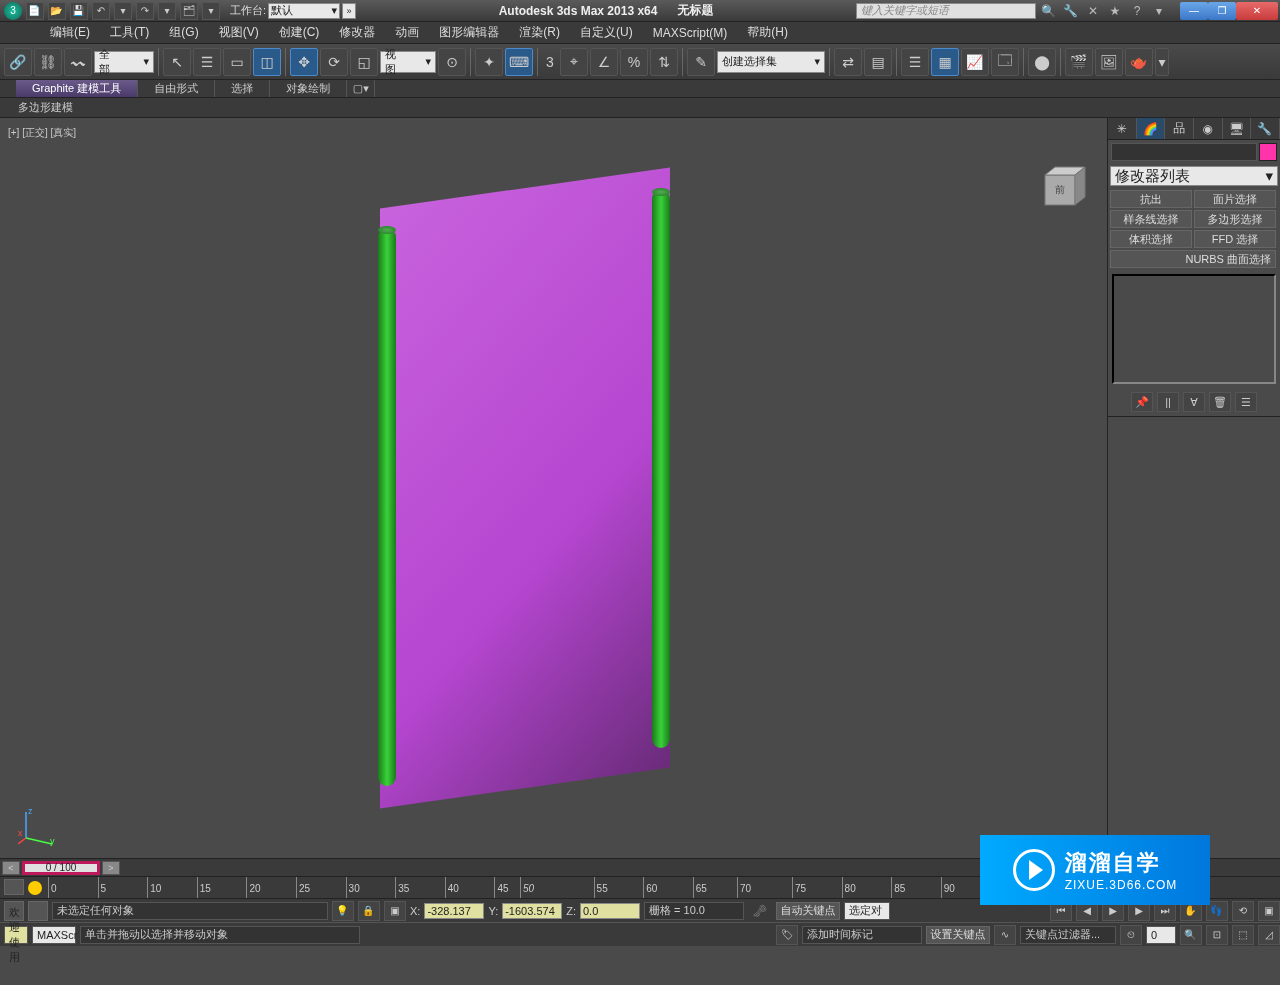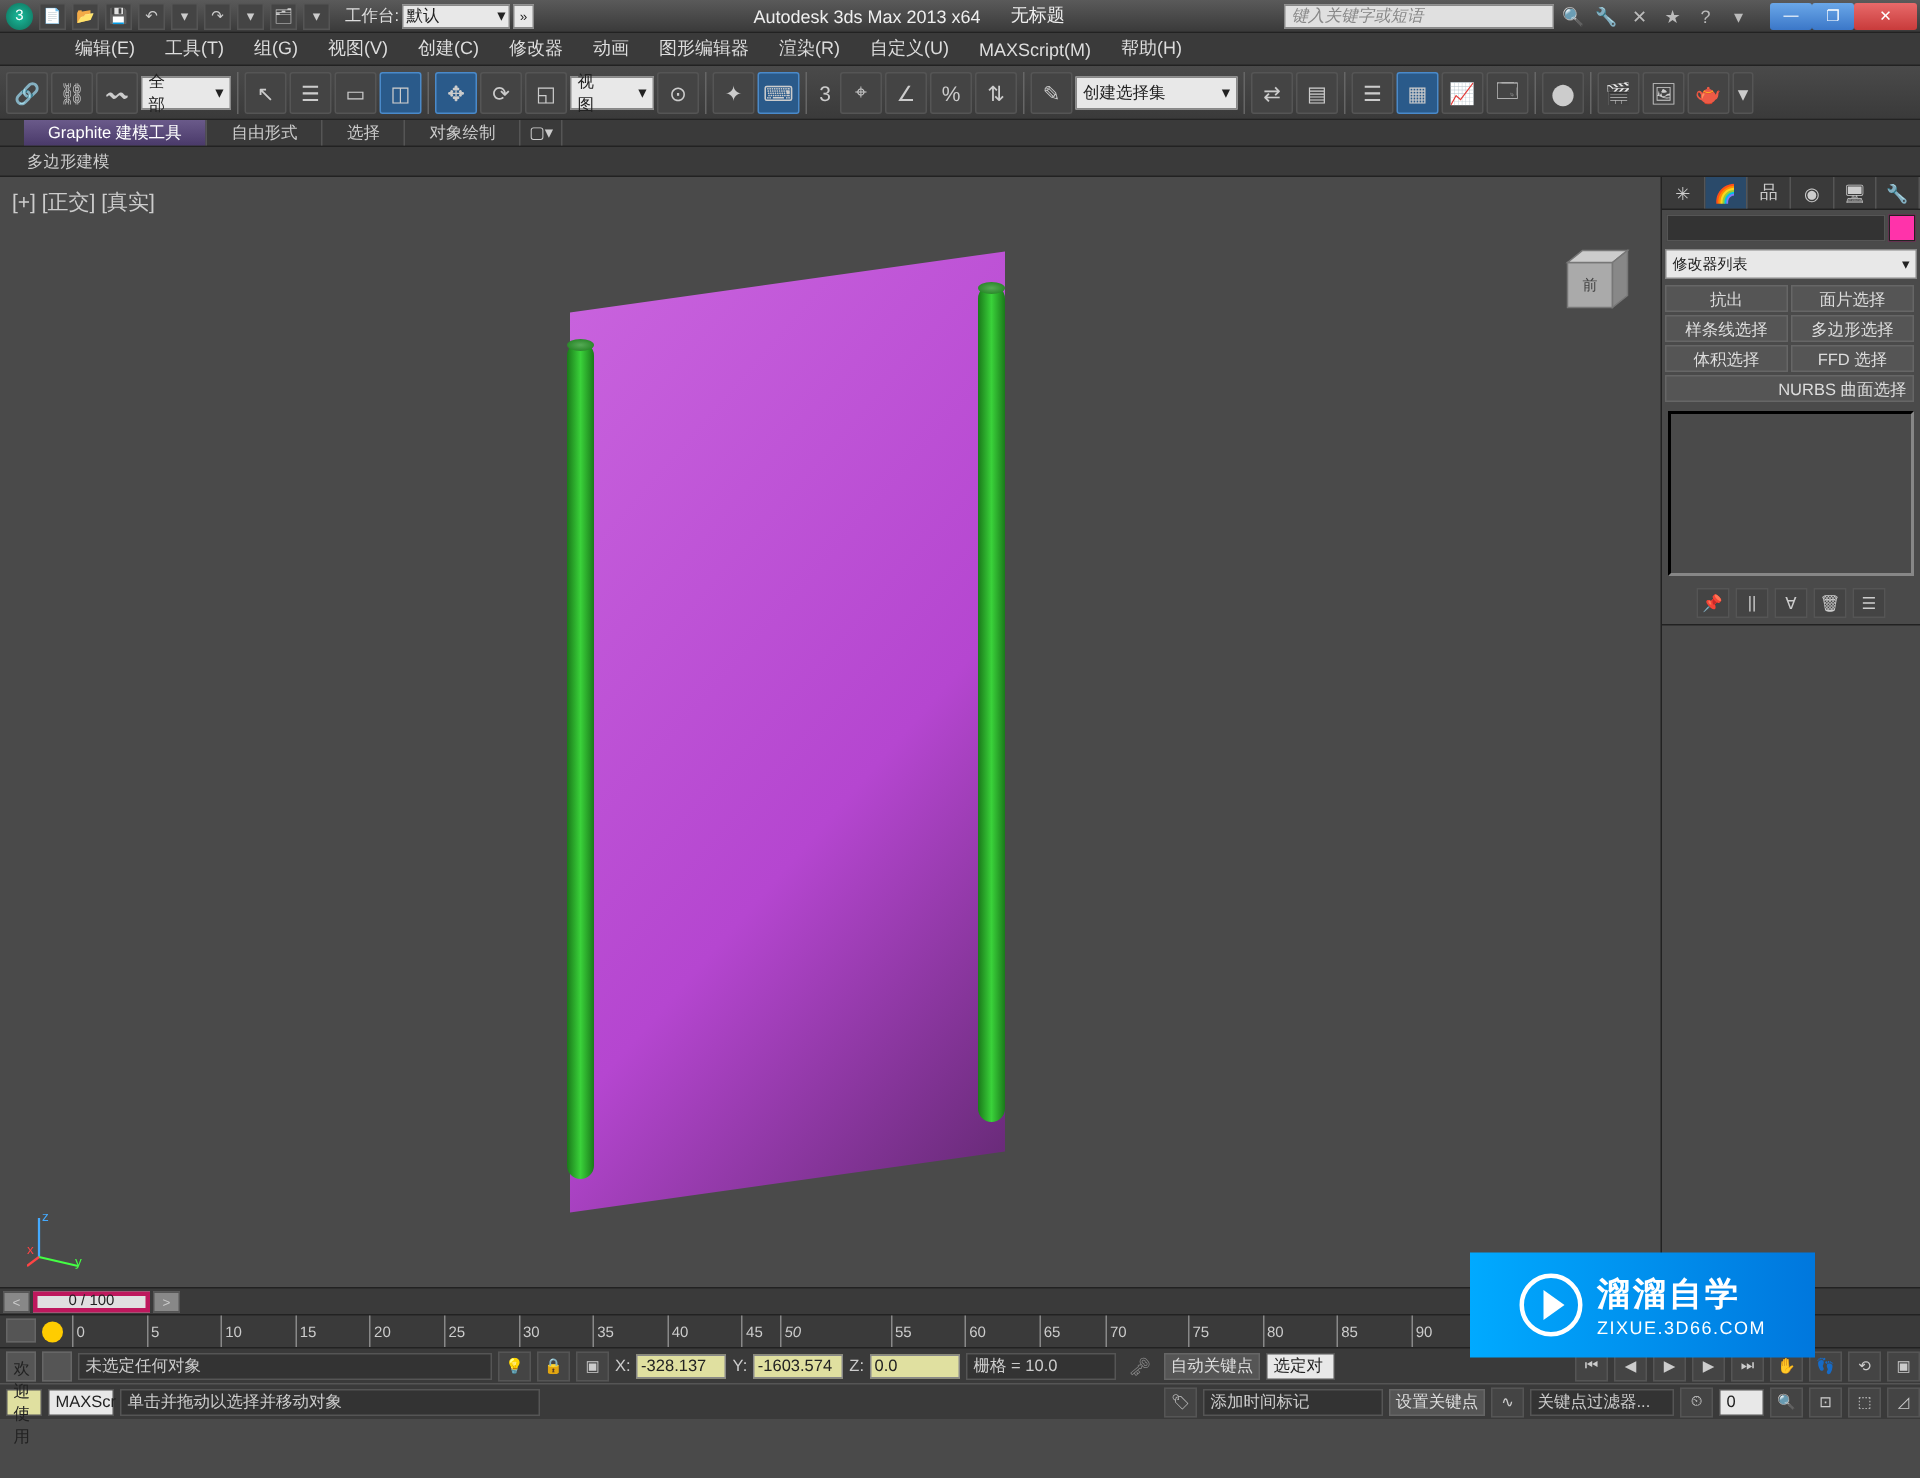--- a/index.html
+++ b/index.html
@@ -8,21 +8,21 @@
   
   .title-bar { height: 22px; background: linear-gradient(#5a5a5a,#3a3a3a); display: flex; align-items: center; border-bottom:1px solid #222;}
   .tb-left { display:flex; align-items:center; gap:4px; padding-left:4px;}
   .app-icon { width:18px; height:18px; background:radial-gradient(#1abc9c,#0f6e5a); border-radius:50%; display:flex; align-items:center; justify-content:center; font-size:10px; color:#fff;}
   .qat-btn { width:18px; height:18px; background:#444; border:1px solid #555; display:flex; align-items:center; justify-content:center; font-size:10px; color:#ccc;}
   .workspace { display:flex; align-items:center; margin-left:6px; gap:2px;}
   .workspace-label { color:#ddd; font-size:11px;}
   .ws-drop { width:72px; height:16px; background:#e8e8e8; border:1px solid #888; color:#222; font-size:11px; padding:0 2px; display:flex; align-items:center; justify-content:space-between;}
   .ws-ext { width:14px; height:16px; background:#e8e8e8; border:1px solid #888; display:flex; align-items:center; justify-content:center; color:#222; font-size:9px;}
   .title-center { flex:1; text-align:center; display:flex; gap:20px; justify-content:center; align-items:center;}
-  .title-txt { color:#eee; font-size:12px;}
+  .title-txt { color:#eee; font-size:12px;font-weight:bold;}
   .title-right { display:flex; align-items:center; gap:4px; padding-right:2px;}
   .search-box { width:180px; height:16px; background:#e0e0e0; border:1px solid #888; color:#888; font-size:11px; font-style:italic; padding:0 4px; display:flex; align-items:center;}
   .tool-ico { width:18px; height:18px; display:flex; align-items:center; justify-content:center; color:#bbb; font-size:12px;}
   .win-btns { display:flex; gap:0; margin-left:8px;}
   .win-btn { width:28px; height:18px; display:flex; align-items:center; justify-content:center; font-size:10px; color:#fff; border-radius:2px;}
   .win-min { background:linear-gradient(#6aa7e8,#3b77c8);}
   .win-max { background:linear-gradient(#6aa7e8,#3b77c8);}
   .win-close { background:linear-gradient(#e86a6a,#c83b3b); width:42px;}
   
   
@@ -39,36 +39,36 @@
   
   .ribbon { height:18px; background:#3a3a3a; display:flex; align-items:center; border-bottom:1px solid #222;}
   .ribbon-tab { padding:0 16px; height:100%; display:flex; align-items:center; color:#ccc; font-size:11px; border-right:1px solid #555;}
   .ribbon-tab.active { background:linear-gradient(#6a5a8a,#4a3a6a); color:#fff;}
   .ribbon-sub { height:20px; background:#3a3a3a; display:flex; align-items:center; padding-left:8px; border-bottom:1px solid #222;}
   .ribbon-sub-item { padding:0 10px; color:#ccc; font-size:11px;}
   
   
   .main { display:flex; height:740px; }
   .viewport { flex:1; background:#4a4a4a; position:relative; border-right:1px solid #222;}
-  .vp-label { position:absolute; top:8px; left:8px; color:#ccc; font-size:14px;}
+  .vp-label { position:absolute; top:8px; left:8px; color:#ccc; font-size:10px;}
   .vp-cube { position:absolute; top:45px; right:20px; width:54px; height:54px; }
   .axis-gizmo { position:absolute; bottom:12px; left:18px; width:40px; height:40px;}
   .plane3d { position:absolute; top:70px; left:380px; width:290px; height:600px; transform:skewY(-8deg); background:linear-gradient(135deg,#c862dd 0%, #b546d0 60%, #6a2b7a 100%);}
   .cyl-left { position:absolute; top:110px; left:378px; width:18px; height:558px; background:linear-gradient(90deg,#1a7a1a,#3ad23a,#1a7a1a); border-radius:9px;}
   .cyl-right { position:absolute; top:72px; left:652px; width:18px; height:558px; background:linear-gradient(90deg,#1a7a1a,#3ad23a,#1a7a1a); border-radius:9px;}
   .cyl-cap { position:absolute; width:18px; height:8px; background:radial-gradient(#5a5,#1a7a1a); border-radius:50%;}
   
   
   .cmd-panel { width:172px; background:#4a4a4a; display:flex; flex-direction:column;}
   .cmd-tabs { height:22px; display:flex; background:#3a3a3a; border-bottom:1px solid #222;}
   .cmd-tab { flex:1; display:flex; align-items:center; justify-content:center; border-right:1px solid #555;}
   .cmd-row { display:flex; align-items:center; padding:3px; gap:2px;}
   .name-fld { flex:1; height:18px; background:#333; border:1px solid #555;}
   .color-swatch { width:18px; height:18px; background:#ff33aa; border:1px solid #222;}
-  .mod-dd { height:20px; background:#e8e8e8; border:1px solid #888; color:#222; display:flex; align-items:center; justify-content:space-between; padding:0 4px; margin:2px; font-size:10px;}
+  .mod-dd { height:20px; background:#e8e8e8; border:1px solid #888; color:#222; display:flex; align-items:center; justify-content:space-between; padding:0 4px; margin:2px; font-size:15px;}
   .sel-grid { display:flex; flex-wrap:wrap; padding:2px; gap:2px;}
   .sel-btn { width:82px; height:18px; background:#555; border:1px solid #666; color:#ddd; font-size:11px; display:flex; align-items:center; justify-content:center;}
   .sel-btn.wide { width:166px; justify-content:flex-end; padding-right:4px;}
   .mod-stack { height:110px; background:#4a4a4a; border:2px inset #333; margin:4px;}
   .stack-btns { display:flex; gap:4px; padding:4px; justify-content:center;}
   .stk-btn { width:22px; height:20px; background:#444; border:1px solid #555; display:flex; align-items:center; justify-content:center; color:#ccc; font-size:11px;}
   .rollout { flex:1; background:#4a4a4a; border-top:1px solid #222;}
   
   
   .time-slider { height:18px; background:#3a3a3a; display:flex; align-items:center; border-top:1px solid #222;}

